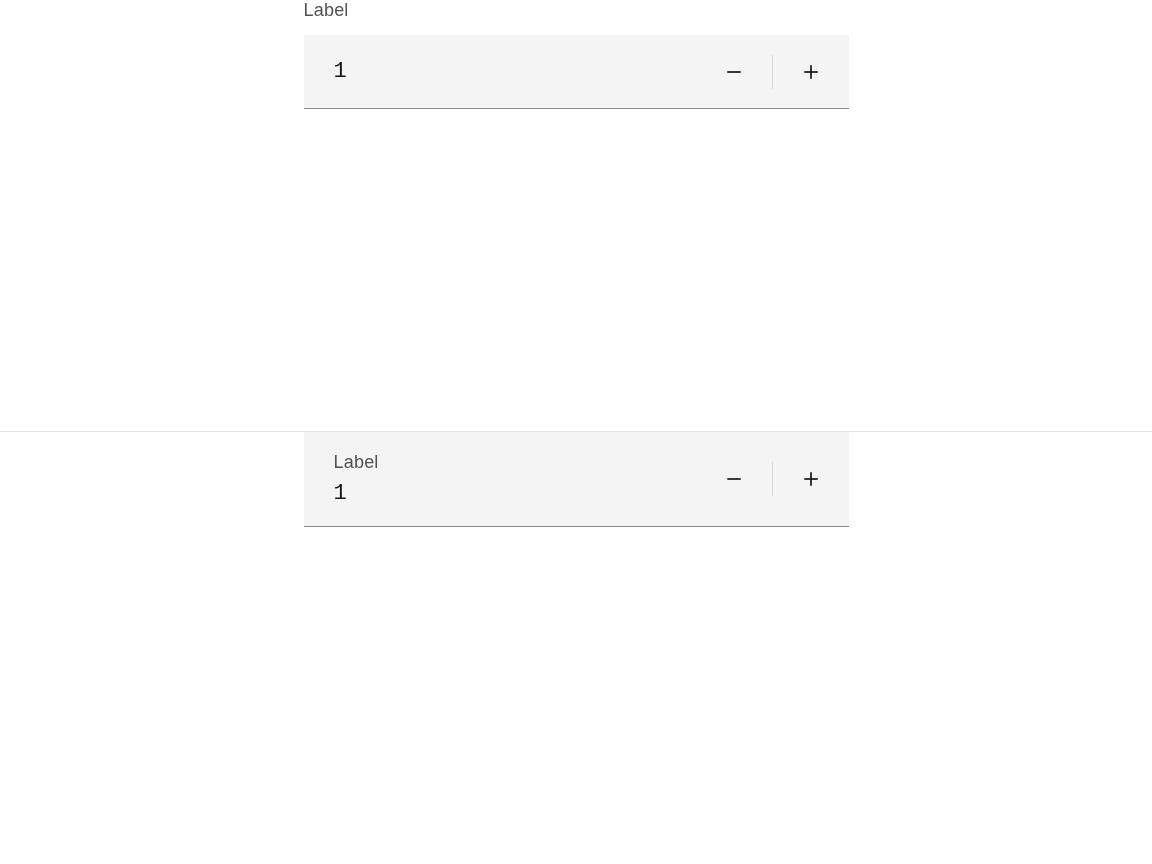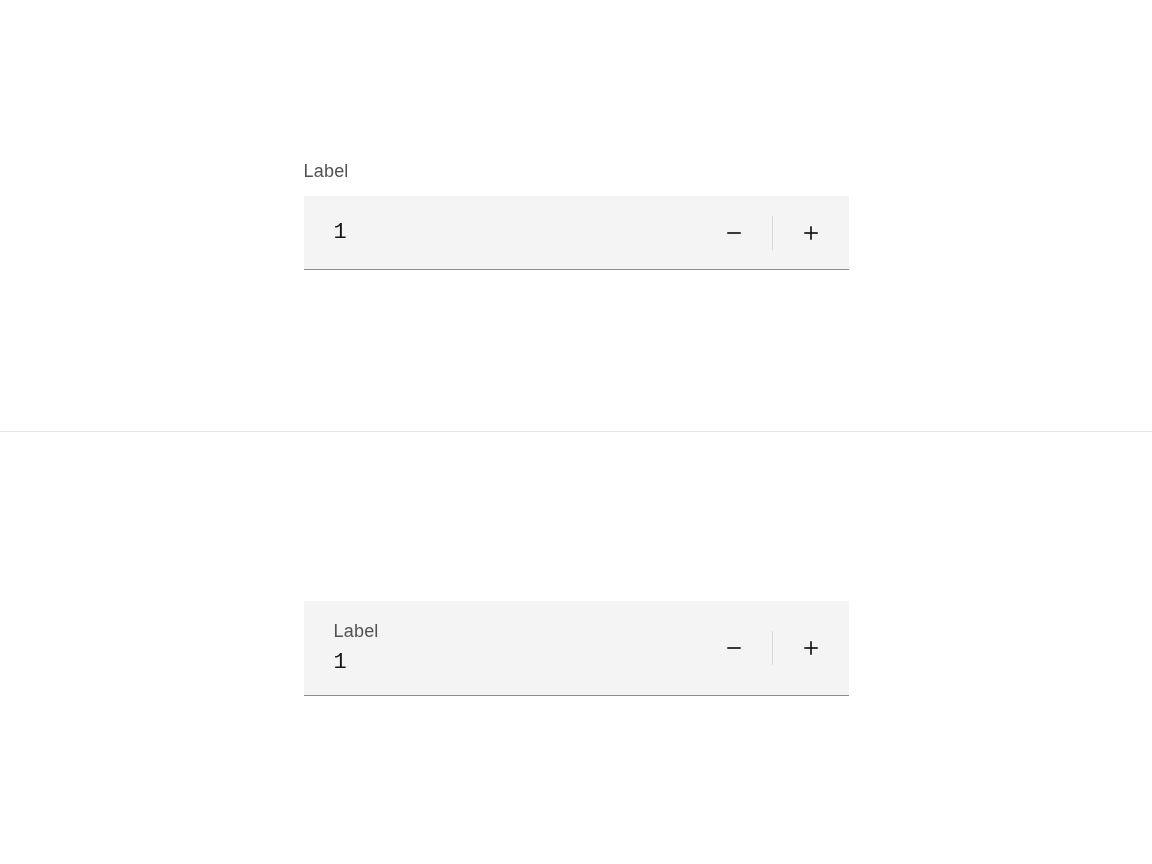--- a/index.html
+++ b/index.html
@@ -7,21 +7,21 @@
     font-family: -apple-system, BlinkMacSystemFont, "Segoe UI", Helvetica, Arial, sans-serif;
     background: #ffffff;
     width: 1152px;
     height: 864px;
     overflow: hidden;
   }
   .panel {
     width: 1152px;
     height: 432px;
     display: flex;
-    align-items: center;
+    align-items: flex-start;
     justify-content: center;
     position: relative;
   }
   .panel-top { border-bottom: 1px solid #e5e5e5; }
   .stepper-wrap {
     width: 545px;
   }
   .label-outside {
     color: #525252;
     font-size: 18px;

